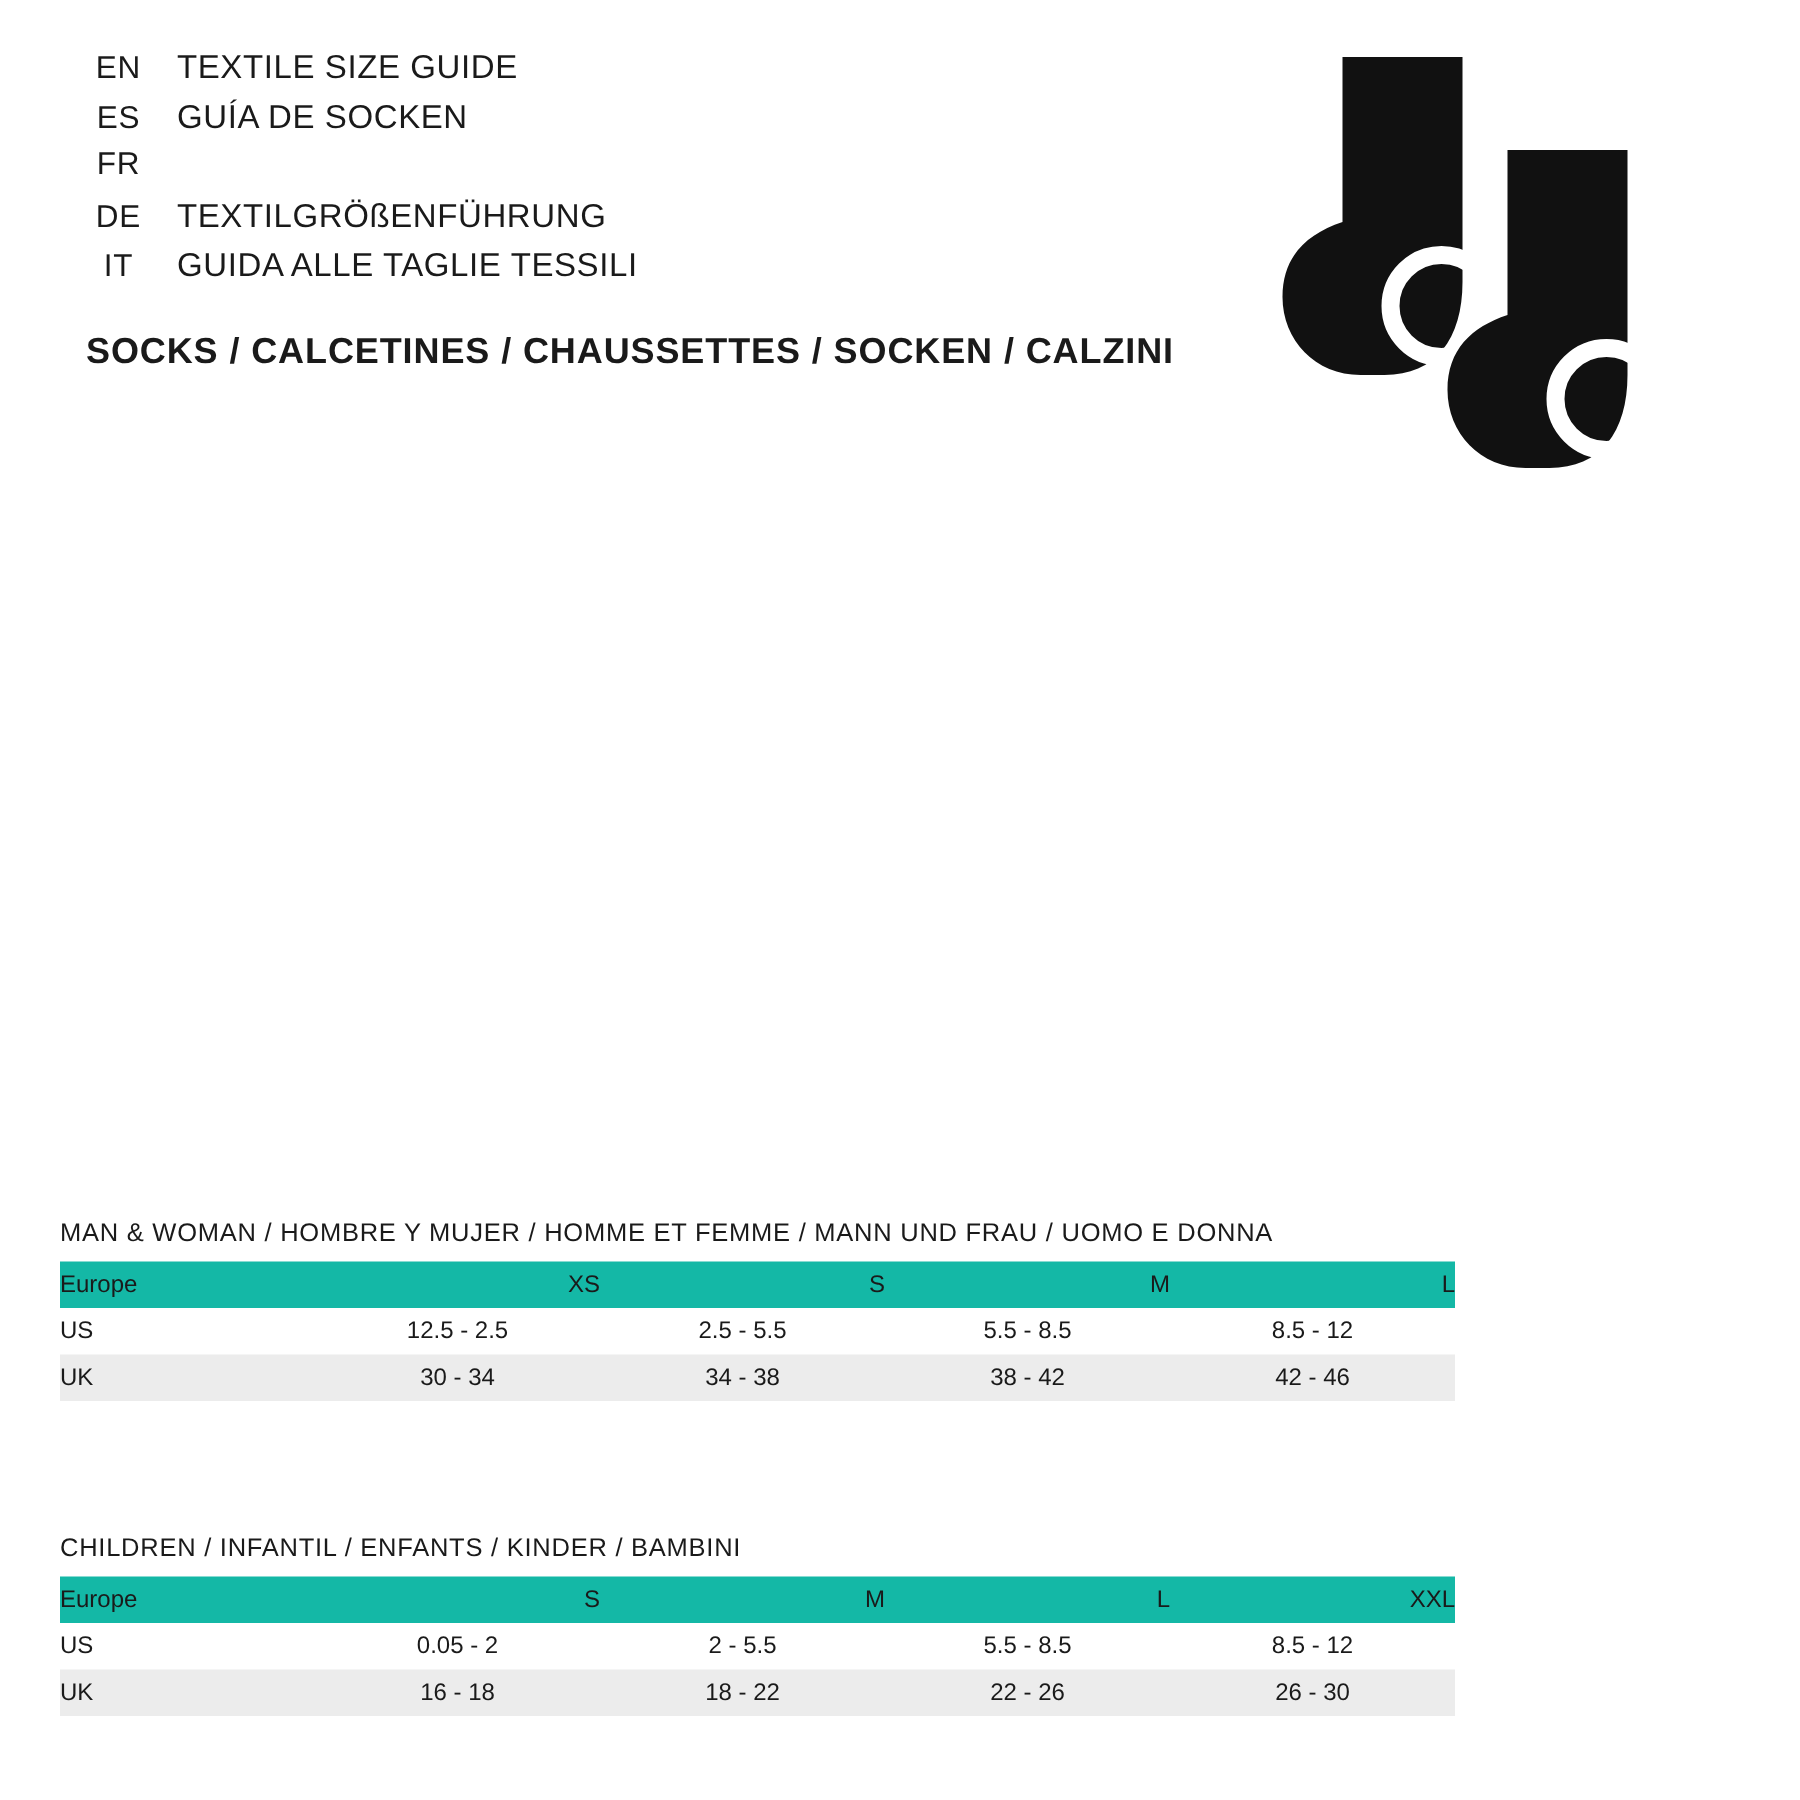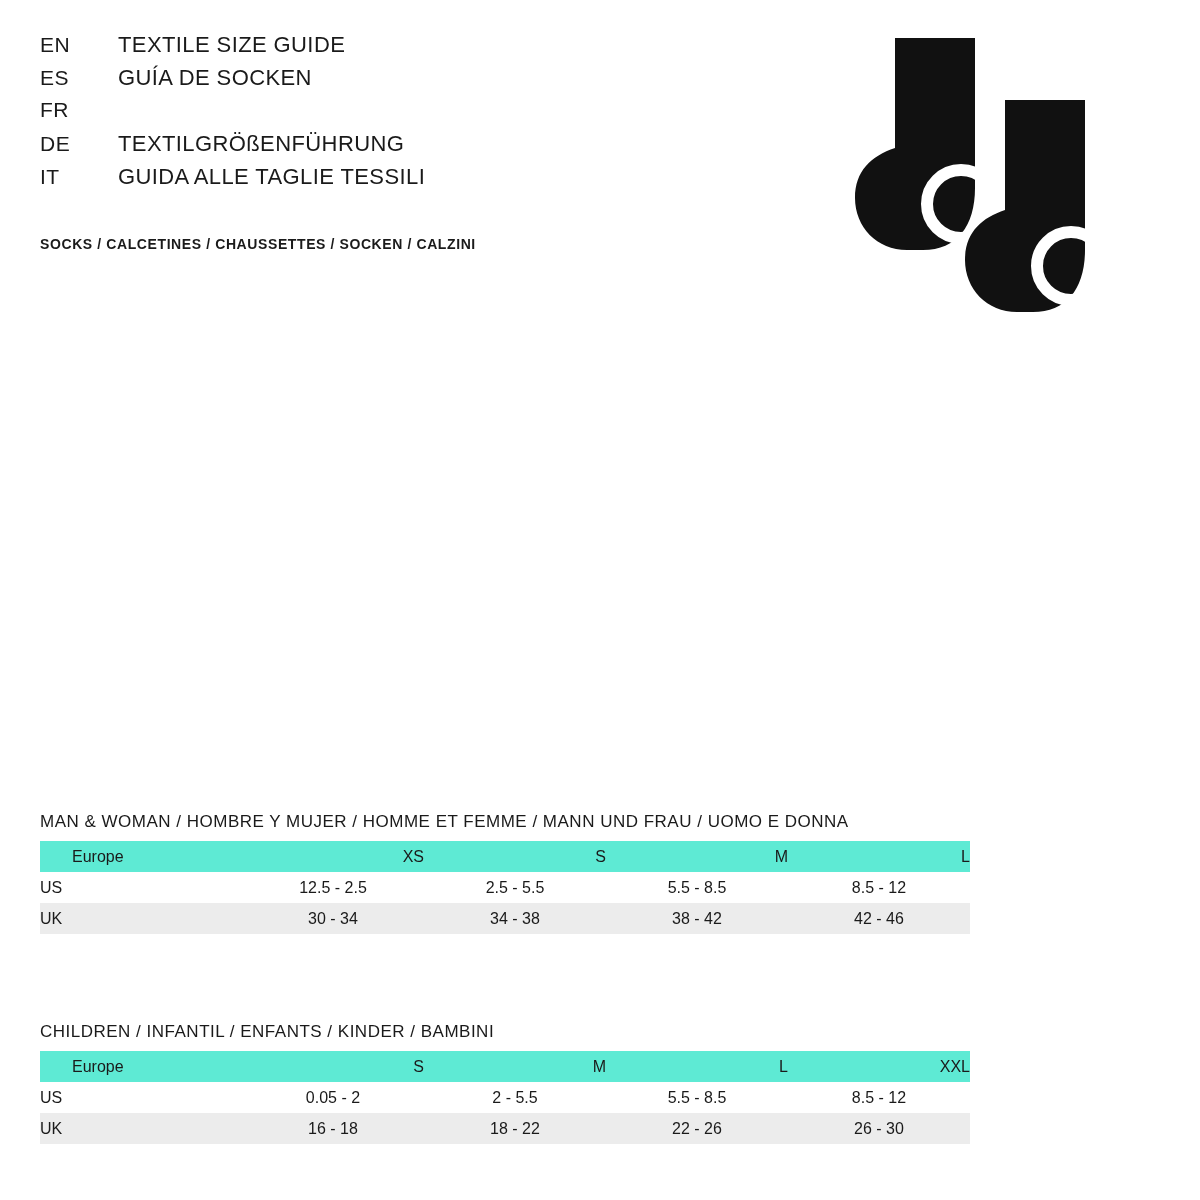--- a/index.html
+++ b/index.html
@@ -15,20 +15,21 @@
     position: relative;
     overflow: hidden;
   }
 
   
   .header {
     position: absolute;
     left: 40px;
     top: 32px;
     width: 760px;
+    text-align: center;
   }
   .lang-row {
     display: flex;
     align-items: baseline;
     height: 33px;
   }
   .lang-code {
     width: 78px;
     flex: 0 0 78px;
     font-size: 21px;
@@ -37,22 +38,22 @@
     font-weight: 400;
   }
   .lang-text {
     font-size: 22px;
     letter-spacing: 0.4px;
     color: #1a1a1a;
     font-weight: 400;
     white-space: nowrap;
   }
   .product-line {
-    margin-top: 39px;
-    font-size: 14px;
+    margin-top: 24px;
+    font-size: 24px;
     font-weight: bold;
     letter-spacing: 0.6px;
     color: #1a1a1a;
     white-space: nowrap;
   }
 
   
   .socks-art {
     position: absolute;
     left: 810px;
@@ -92,22 +93,21 @@
   }
   td.label-cell {
     padding-left: 8px;
     text-align: left;
     width: 170px;
   }
   td.val-cell {
     text-align: center;
   }
   tr.row-head td {
-    background: #5eead4;
-    padding-left: 32px;
+    background: #14b8a6;
   }
   tr.row-alt td {
     background: #ececec;
   }
   tr.row-plain td {
     background: #ffffff;
     margin-top: 43px;
   }
   tr.row-head td.val-cell {
     font-weight: normal;

